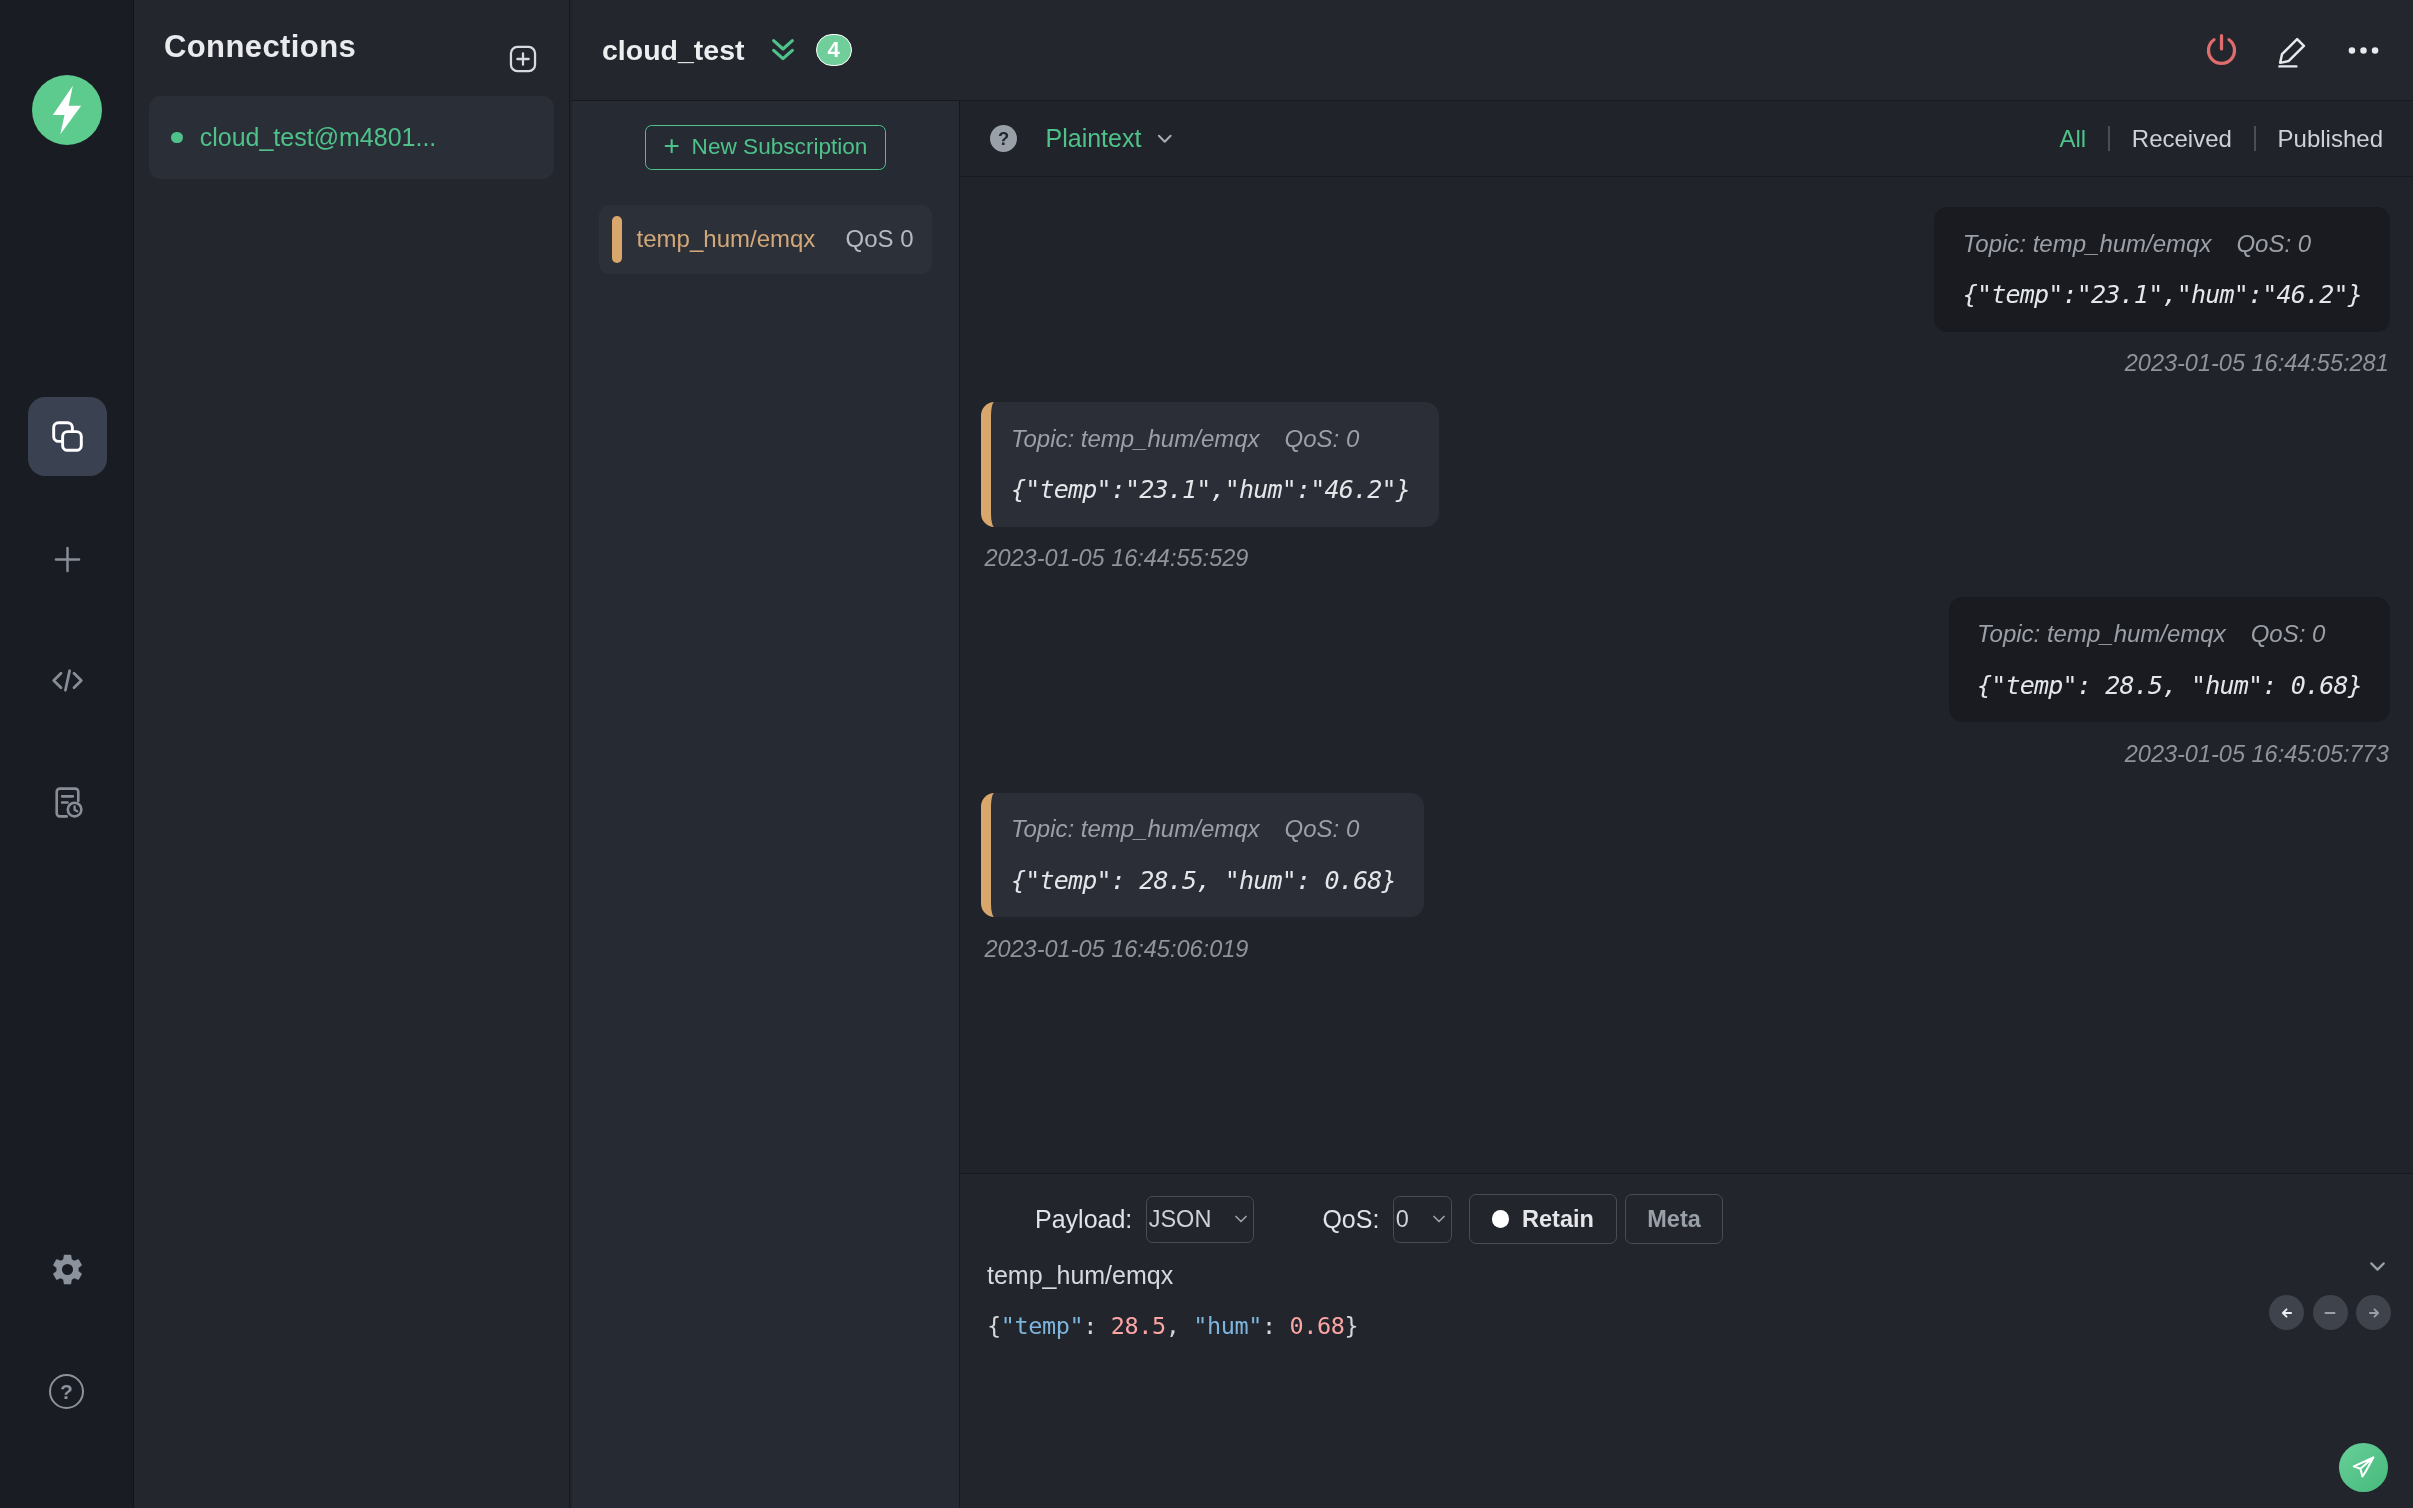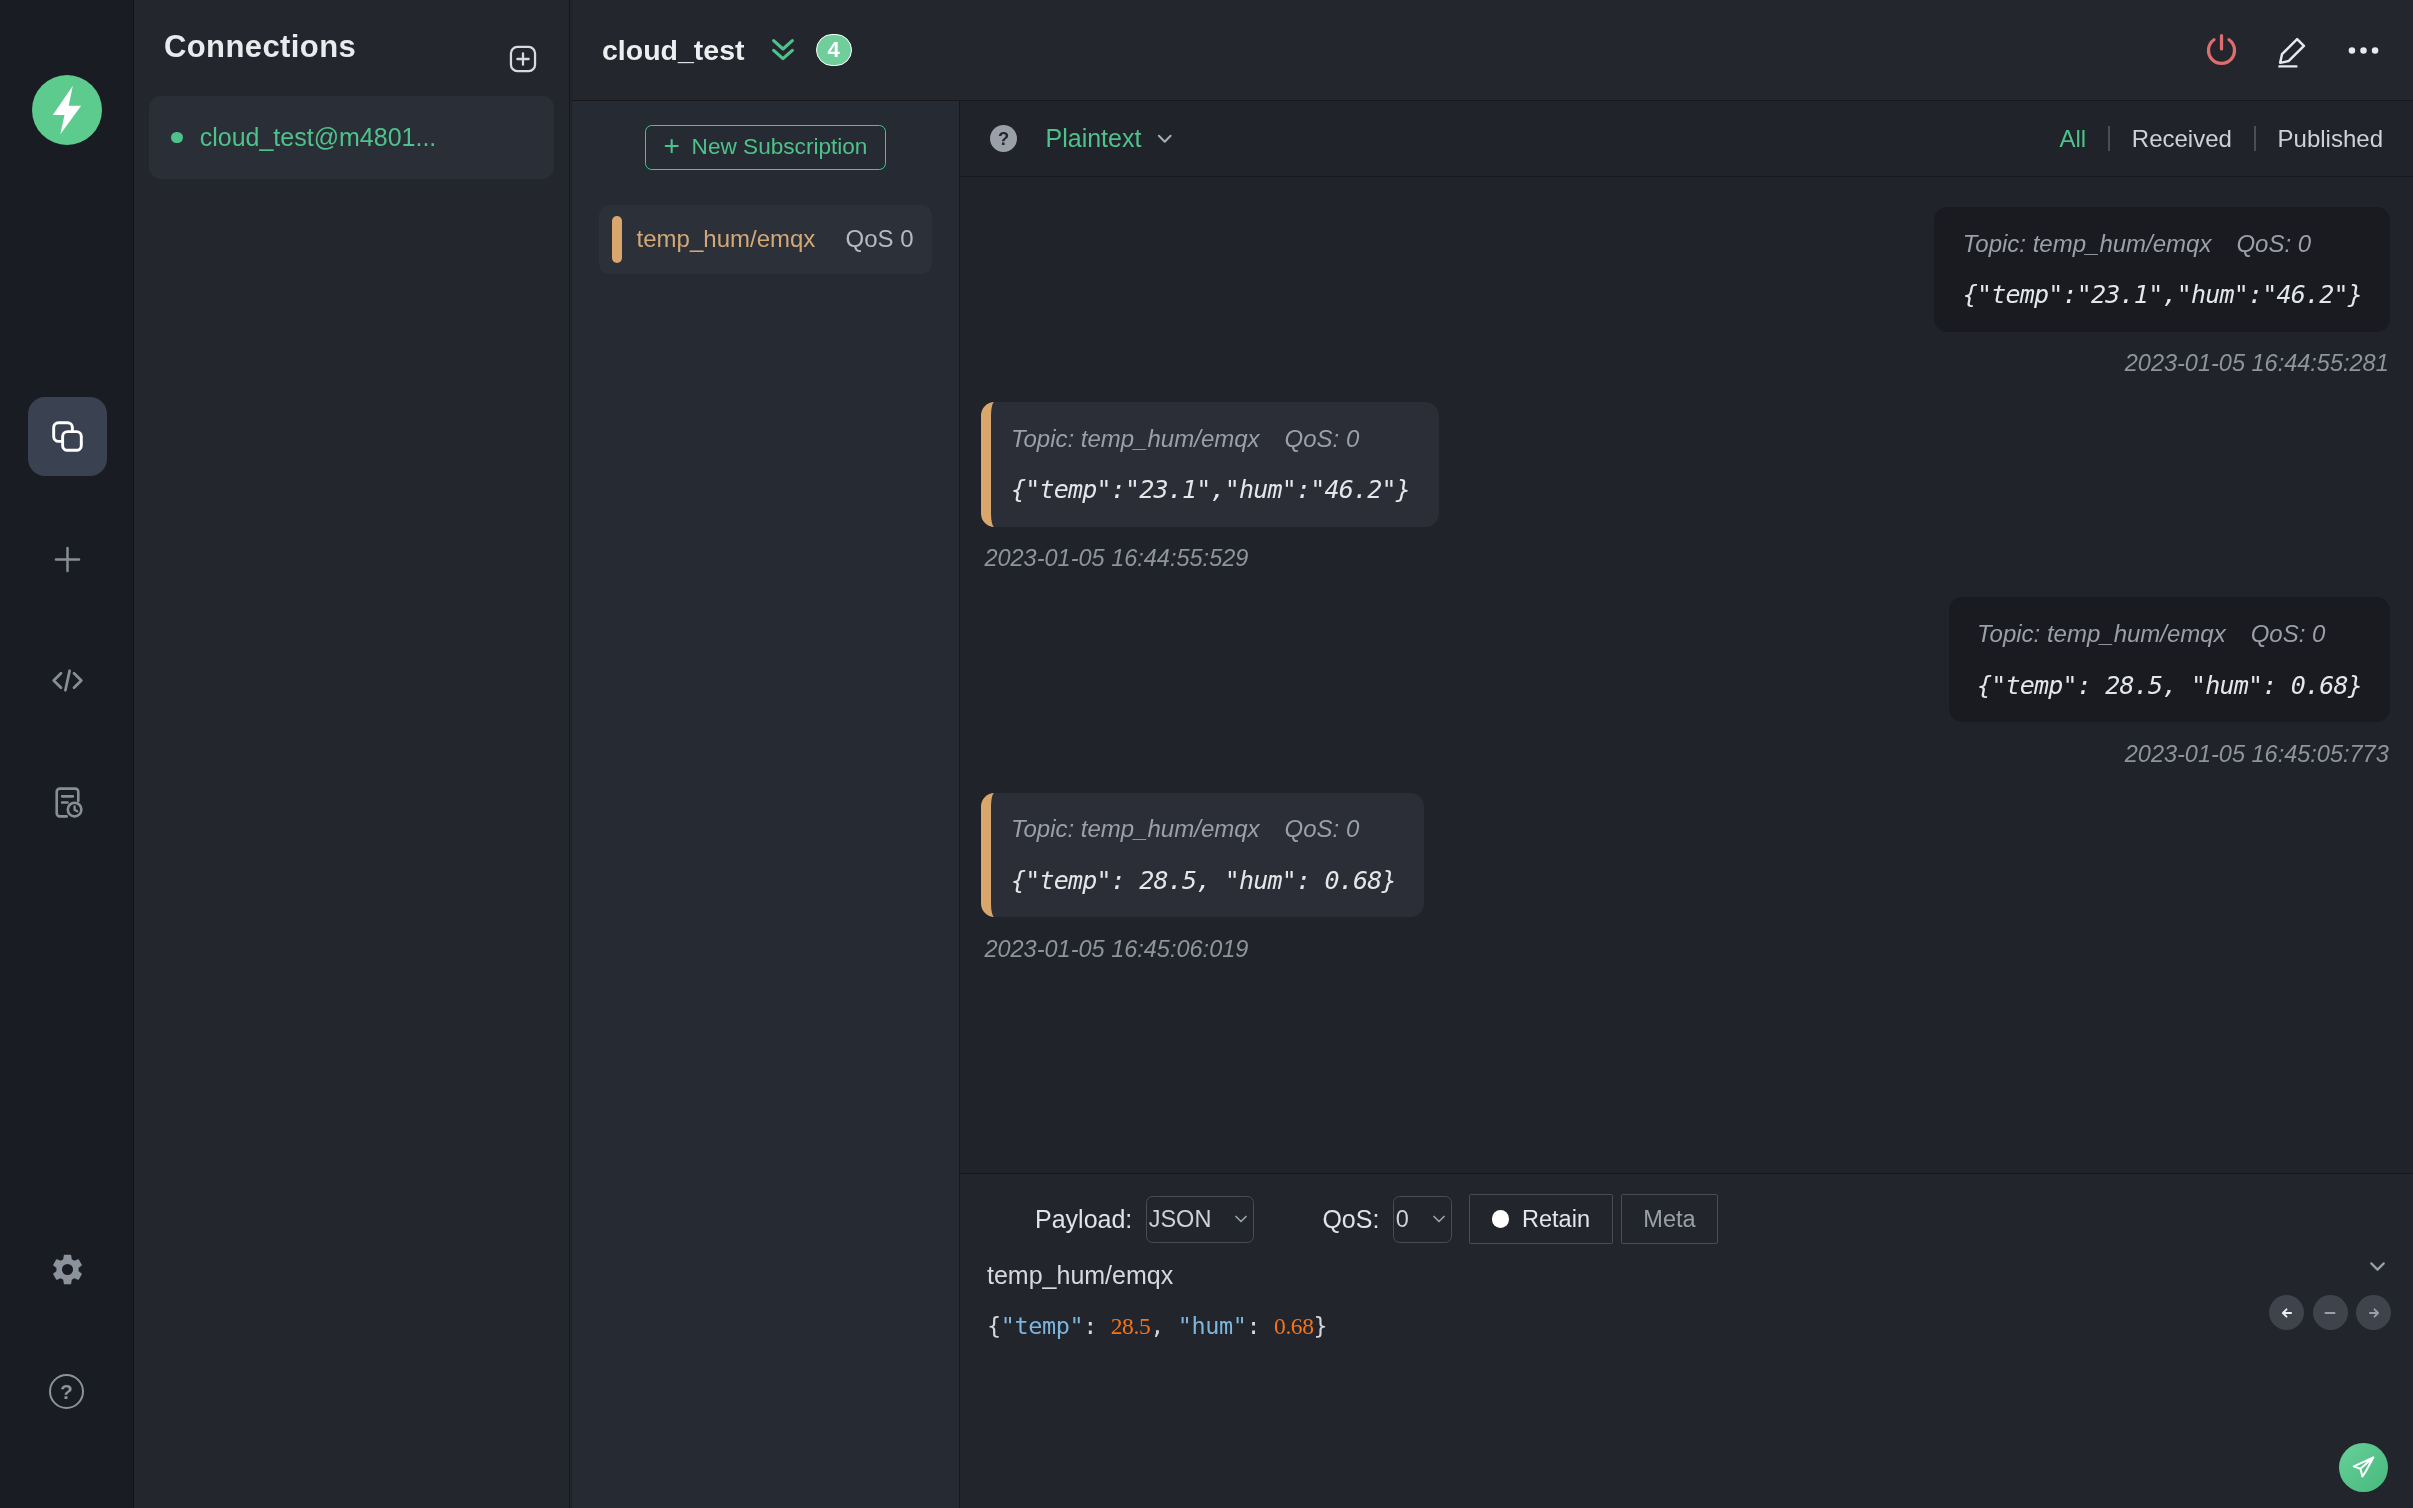--- a/index.html
+++ b/index.html
@@ -82,32 +82,32 @@
   .msg.right .ts { margin-right:1.7px; }
 
   
   .composer { height:335px; flex:none; background:#22252c; border-top:1.7px solid #17191e;
               position:relative; padding:20px 0 0 27px; }
   .composer-bar { display:flex; align-items:center; }
   .c-label { font-size:25px; color:#e0e3e7;margin-left:48px; }
   .select { height:47px; border:1.7px solid #474c56; border-radius:6.7px; display:flex; align-items:center;
             padding:0 2px; gap:20px; color:#ced2d8; font-size:23.5px; cursor:pointer; }
   .select .sc { width:20px; height:20px; }
-  .btn-outline { height:50px; border:1.7px solid #474c56; border-radius:2px; display:flex; align-items:center;
-                 justify-content:center; font-size:23.5px; cursor:pointer; }
+  .btn-outline { height:50px; border:1.7px solid #474c56; border-radius:7px; display:flex; align-items:center;
+                 justify-content:center; font-size:23.5px; cursor:pointer;font-weight:bold; }
   .retain-btn { padding:0 22px; gap:12.6px; color:#e4e6ea; }
   .retain-dot { width:17.6px; height:17.6px; border-radius:50%; background:#ffffff; }
   .meta-btn { padding:9px 21px; color:#9aa0a8; }
   .sp16 { width:13.4px; } .sp20 { width:17px; } .sp24 { width:20px; } .sp10 { width:8.4px; }
 
   .topic-row { margin-top:17px; font-size:25px; color:#d6d9de; }
   .topic-chevron { position:absolute; top:80px; right:23.5px; width:25px; height:25px; }
   .editor-row { margin-top:22px; font-family:"DejaVu Sans Mono","Liberation Mono",monospace;
                 font-size:23.5px; letter-spacing:-0.4px; white-space:pre; }
-  .tok-key { color:#7db5dd; } .tok-number { color:#f97316;font-family:Liberation Serif, serif; } .tok-punct { color:#d3d6da; }
+  .tok-key { color:#7db5dd; } .tok-number { color:#fca5a5; } .tok-punct { color:#d3d6da; }
 
   .pager { position:absolute; top:121px; right:22px; display:flex; gap:8.4px; }
   .pbtn { width:35px; height:35px; border-radius:50%; background:#3e434c; display:flex;
           align-items:center; justify-content:center; cursor:pointer; }
   .send-btn { position:absolute; right:25px; bottom:16px; width:49px; height:49px; border-radius:50%;
               background:linear-gradient(135deg,#67d098,#47b97d); display:flex; align-items:center;
               justify-content:center; cursor:pointer; }
 
   svg { display:block; }
 </style>

